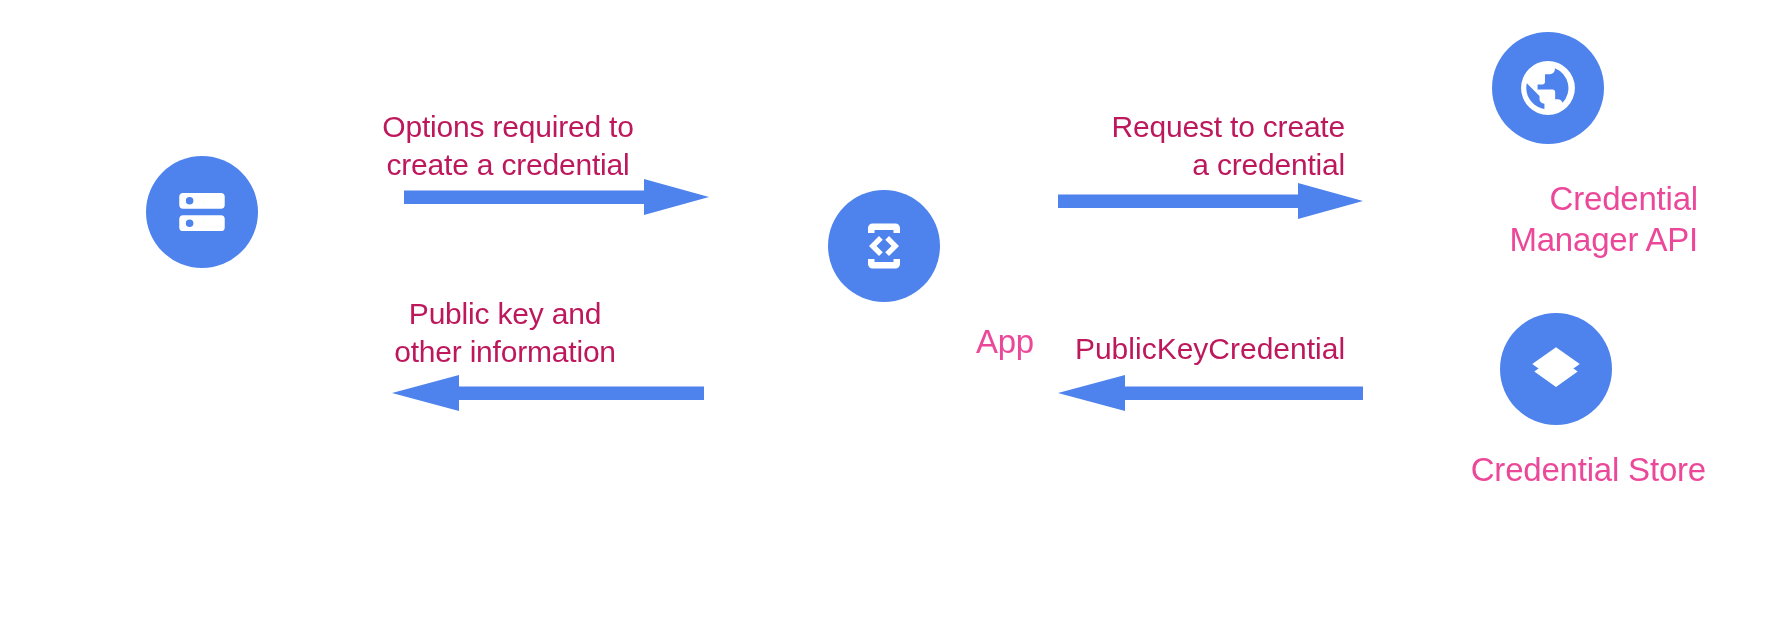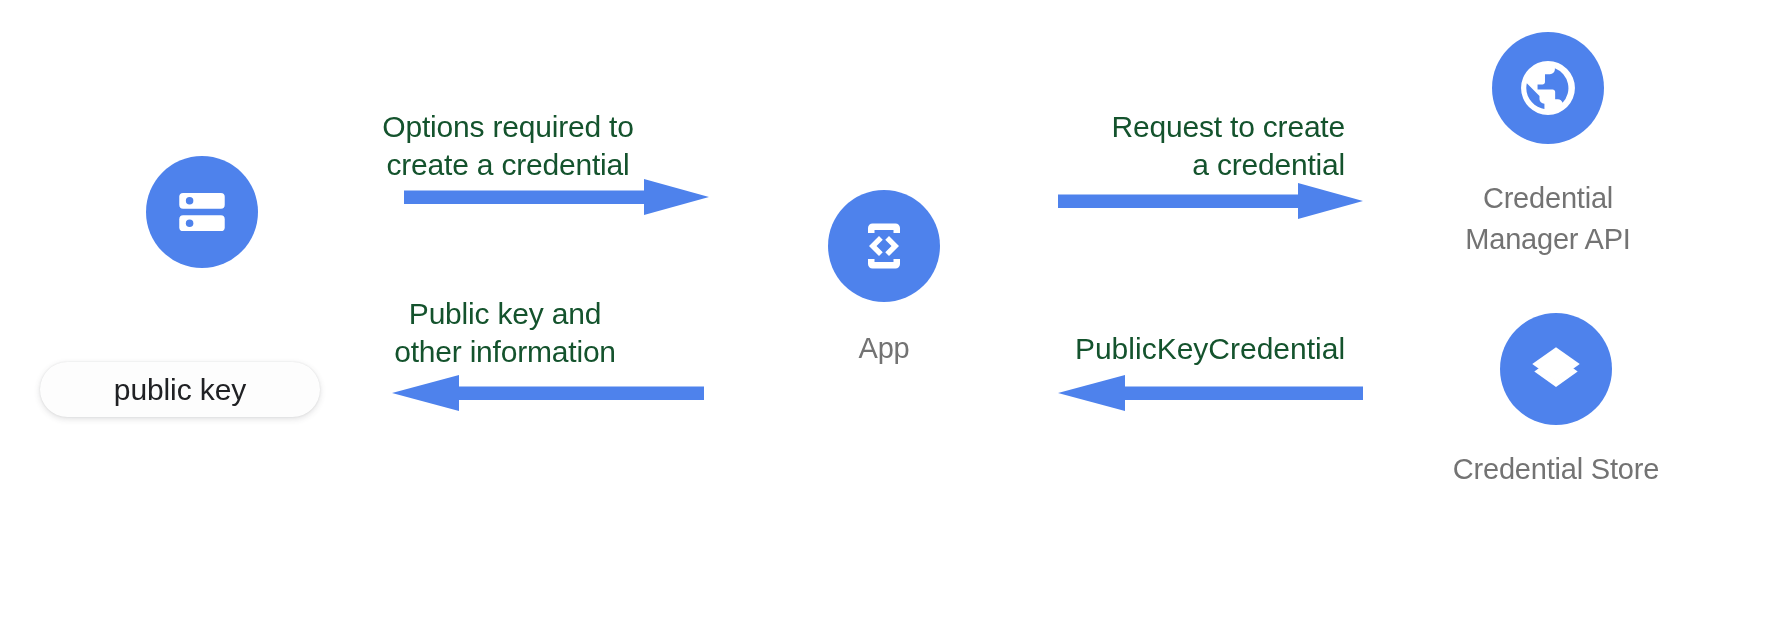--- a/index.html
+++ b/index.html
@@ -26,23 +26,23 @@
     background: var(--blue, #4e82ec);
     display: flex;
     align-items: center;
     justify-content: center;
   }
   .bubble svg { display: block; }
 
   
   .caption {
     position: absolute;
-    text-align: center;
-    color: #737373;
-    font-size: 29px;
+    text-align: right;
+    color: #ec4899;
+    font-size: 33px;
     line-height: 41px;
     letter-spacing: -0.2px;
     white-space: pre-line;
     font-family: "Liberation Sans", sans-serif;
   }
 
   
   .pill {
     position: absolute;
     display: flex;
@@ -54,21 +54,21 @@
     color: #202124;
     font-size: 30px;
     letter-spacing: -0.1px;
     font-family: "Liberation Sans", sans-serif;
   }
 
   
   .arrow-label {
     position: absolute;
     text-align: center;
-    color: #14532d;
+    color: #be185d;
     font-size: 30px;
     line-height: 38px;
     white-space: pre-line;
     letter-spacing: -0.2px;
     font-family: "Liberation Sans", sans-serif;
   }
   .arrow-label.mono {
     font-family: Liberation Sans, sans-serif;
     font-size: 30px;
     letter-spacing: 0px;
@@ -86,21 +86,20 @@
   <div class="bubble" style="left:146px; top:156px; width:112px; height:112px;">
     <span>
       <svg width="62" height="62" viewBox="0 0 24 24" aria-hidden="true">
         <rect x="3.2" y="4.6" width="17.6" height="6.1" rx="1.5" fill="#ffffff"></rect>
         <circle cx="7.2" cy="7.65" r="1.45" fill="#4e82ec"></circle>
         <rect x="3.2" y="13.3" width="17.6" height="6.1" rx="1.5" fill="#ffffff"></rect>
         <circle cx="7.2" cy="16.35" r="1.45" fill="#4e82ec"></circle>
       </svg>
     </span>
   </div>
-  <div class="pill" style="left:40px; top:362px; width:280px; height:55px;">public key</div>
 
   <div class="arrow-label" style="left:352px; top:108px; width:312px;">Options required to
 create a credential</div>
   <div class="arrow" style="left:404px; top:176px; width:305px; height:42px;">
     <svg width="305" height="42" viewBox="0 0 305 42">
       <rect x="0" y="14.5" width="245" height="13.5" fill="#4e82ec"></rect>
       <polygon points="240,3 305,21 240,39" fill="#4e82ec"></polygon>
     </svg>
   </div>
 
@@ -116,21 +115,21 @@
   <div class="bubble" style="left:828px; top:190px; width:112px; height:112px;">
     <span>
       <svg width="60" height="60" viewBox="0 0 24 24" aria-hidden="true">
         <path fill="#ffffff" d="M7.4 3.0h9.2c1.0 0 1.8.8 1.8 1.8v2.0h-2.6V5.6H8.2v1.2H5.6V4.8c0-1.0.8-1.8 1.8-1.8z"></path>
         <path fill="#ffffff" d="M5.6 17.2h2.6v1.2h7.6v-1.2h2.6v2.0c0 1.0-.8 1.8-1.8 1.8H7.4c-1.0 0-1.8-.8-1.8-1.8v-2.0z"></path>
         <path fill="#ffffff" d="M10.0 8.0l1.5 1.5L9.0 12l2.5 2.5-1.5 1.5L6.0 12z"></path>
         <path fill="#ffffff" d="M14.0 8.0l4.0 4.0-4.0 4.0-1.5-1.5L15.0 12l-2.5-2.5z"></path>
       </svg>
     </span>
   </div>
-  <div class="caption" style="left:734px; top:328px; width:300px;">App</div>
+  <div class="caption" style="left:734px; top:321px; width:300px;">App</div>
 
   <div class="arrow-label" style="left:1045px; top:108px; width:300px;text-align:right;">Request to create
 a credential</div>
   <div class="arrow" style="left:1058px; top:180px; width:305px; height:42px;">
     <svg width="305" height="42" viewBox="0 0 305 42">
       <rect x="0" y="14.5" width="245" height="13.5" fill="#4e82ec"></rect>
       <polygon points="240,3 305,21 240,39" fill="#4e82ec"></polygon>
     </svg>
   </div>
 

